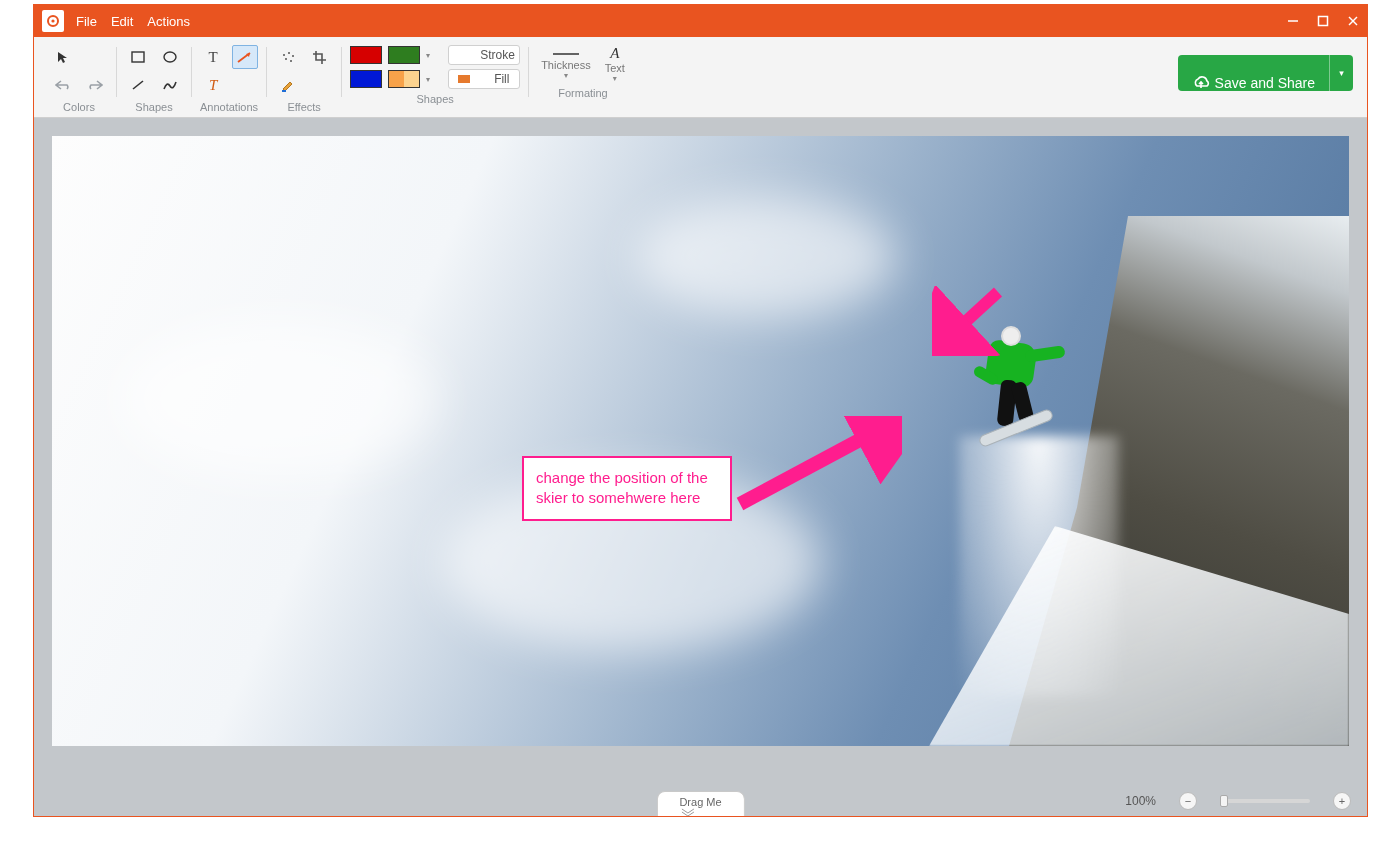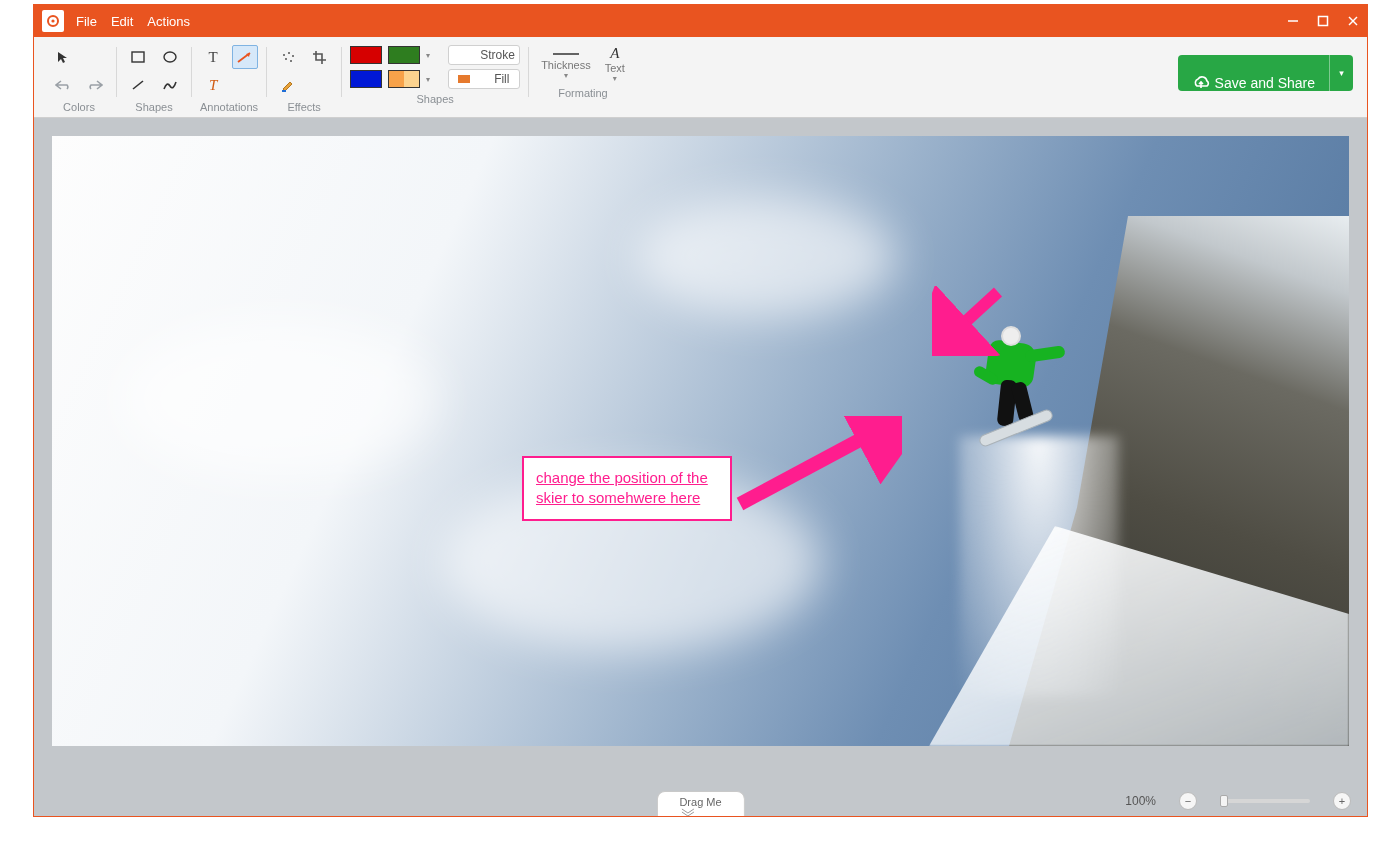--- a/index.html
+++ b/index.html
@@ -43,21 +43,21 @@
 
 .skier { position: absolute; right: 290px; top: 190px; width: 90px; height: 140px; }
 .sk-head { position: absolute; top: 0; left: 32px; width: 20px; height: 20px; background: #eee; border-radius: 50%; border: 2px solid #ddd; }
 .sk-body { position: absolute; top: 16px; left: 18px; width: 48px; height: 44px; background: #17b321; border-radius: 10px 14px 12px 8px; transform: rotate(8deg); }
 .sk-arm1 { position: absolute; top: 22px; left: 56px; width: 40px; height: 12px; background: #17b321; border-radius: 6px; transform: rotate(-8deg); }
 .sk-arm2 { position: absolute; top: 44px; left: 4px; width: 26px; height: 11px; background: #17b321; border-radius: 6px; transform: rotate(30deg); }
 .sk-leg1 { position: absolute; top: 54px; left: 30px; width: 16px; height: 46px; background: #111; border-radius: 6px; transform: rotate(6deg); }
 .sk-leg2 { position: absolute; top: 56px; left: 46px; width: 15px; height: 40px; background: #111; border-radius: 6px; transform: rotate(-14deg); }
 .sk-board { position: absolute; top: 96px; left: 8px; width: 78px; height: 12px; background: #d7dde1; border-radius: 8px; transform: rotate(-22deg); border: 1px solid #aab2b8; }
 
-.anno-box { position: absolute; left: 470px; top: 320px; width: 210px; border: 2px solid #ff1d8e; background: #fff; padding: 10px 12px; color: #ff1d8e; font-size: 15px; line-height: 1.35; text-decoration: underline; }
+.anno-box { position: absolute; left: 470px; top: 320px; width: 210px; border: 2px solid #ff1d8e; background: #fff; padding: 10px 12px; color: #ff1d8e; font-size: 15px; line-height: 1.35; }
 .anno-arrow1 { position: absolute; left: 680px; top: 280px; }
 .anno-arrow2 { position: absolute; left: 880px; top: 150px; }
 
 .drag-tab { position: absolute; bottom: -2px; left: 50%; transform: translateX(-50%); background: #fff; border: 1px solid #c9c9c9; border-bottom: none; border-radius: 8px 8px 0 0; padding: 4px 22px 2px; font-size: 11px; color: #666; cursor: grab; text-align: left; }
 
 .statusbar { position: absolute; right: 16px; bottom: 6px; display: flex; align-items: center; gap: 23px; color: #555; font-size: 12px; }
 .zoom-btn { width: 18px; height: 18px; border: 1px solid #bbb; border-radius: 50%; display: flex; align-items: center; justify-content: center; cursor: pointer; font-size: 11px; color: #666; background: #f6f6f6; }
 .zoom-track { width: 90px; height: 4px; background: #d6d6d6; border-radius: 2px; position: relative; cursor: pointer; }
 .zoom-thumb { position: absolute; left: 0; top: -4px; width: 8px; height: 12px; background: #f4f4f4; border: 1px solid #aaa; border-radius: 2px; }
 

